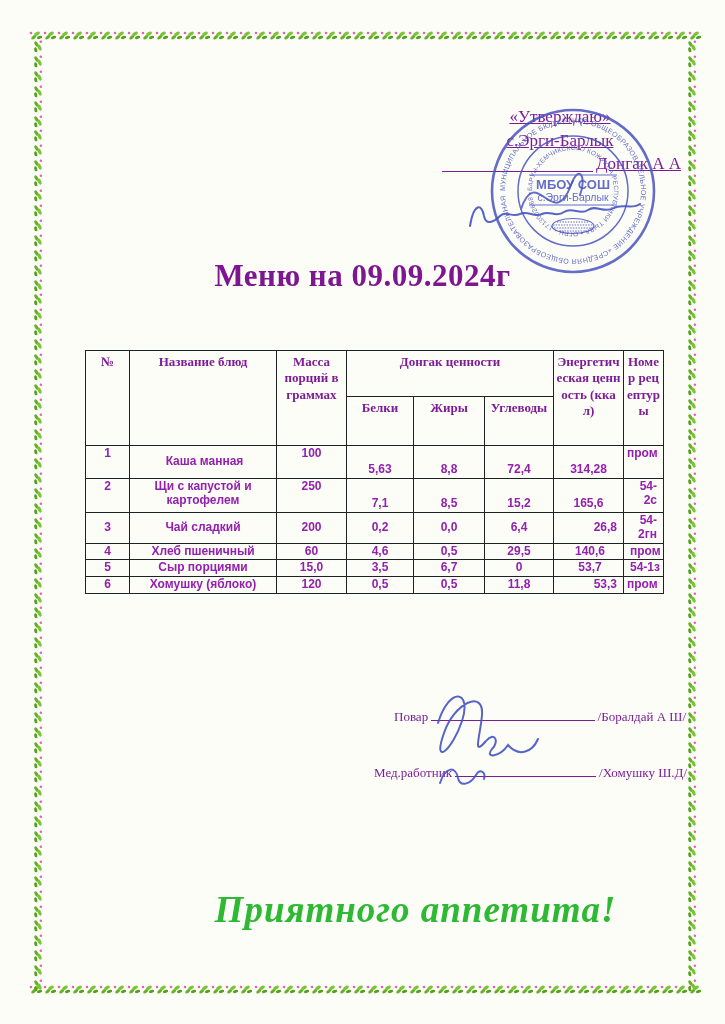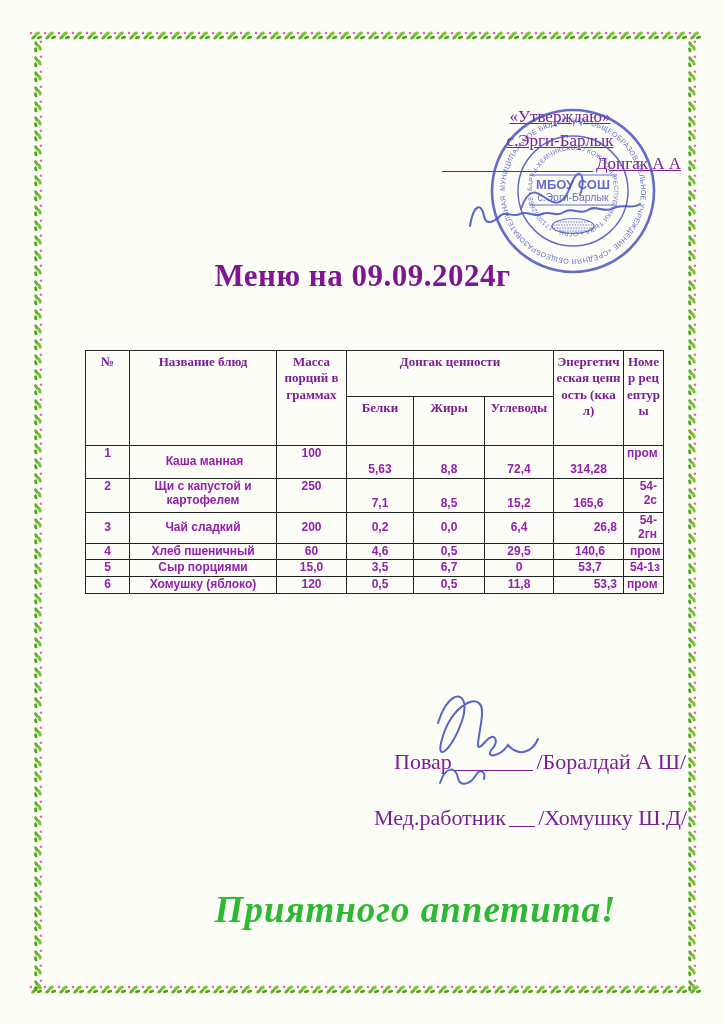--- a/index.html
+++ b/index.html
@@ -39,21 +39,21 @@
   table.menu tbody td{color:#9320ae;font-family:"Liberation Sans",sans-serif;
         font-weight:bold;font-size:12px;text-align:center;padding:1px 3px;line-height:1.15;}
   tr.r1{height:33px} tr.r2{height:34px} tr.rs{height:15px}
   td.num{font-family:"Liberation Serif",serif;font-size:13px;}
   td.serif{font-family:"Liberation Serif",serif;font-weight:normal;font-size:13.5px;}
   .va-t{vertical-align:top}.va-b{vertical-align:bottom}.va-m{vertical-align:middle}
   .ta-l{text-align:center;padding-left:6px !important;}
   .ta-r{text-align:right !important;padding-right:6px !important;}
 
   
-  .sig-row{position:absolute;display:flex;align-items:flex-end;color:#7d1d96;font-size:22px;margin-top:40px;}
+  .sig-row{position:absolute;display:flex;align-items:flex-end;color:#7d1d96;font-size:13px;}
   #sig1{left:394px;top:709px;width:292px}
   #sig2{left:352px;top:734px;width:334px}
   #sig3{left:374px;top:765px;width:313px}
 
   
   .footer{position:absolute;top:888px;left:17px;width:100%;box-sizing:border-box;padding-left:72px;
         text-align:center;font-style:italic;font-weight:bold;font-size:37px;
         color:#2eb934;letter-spacing:1px;}
 
   .abs{position:absolute;}

